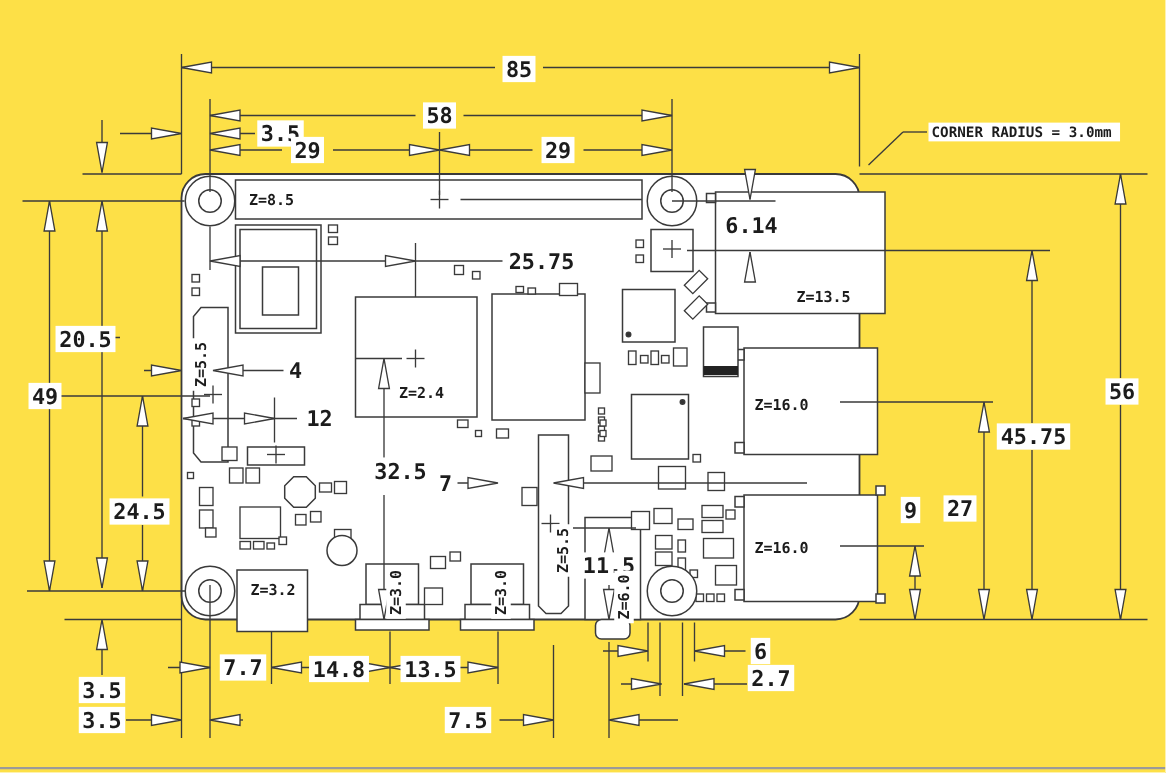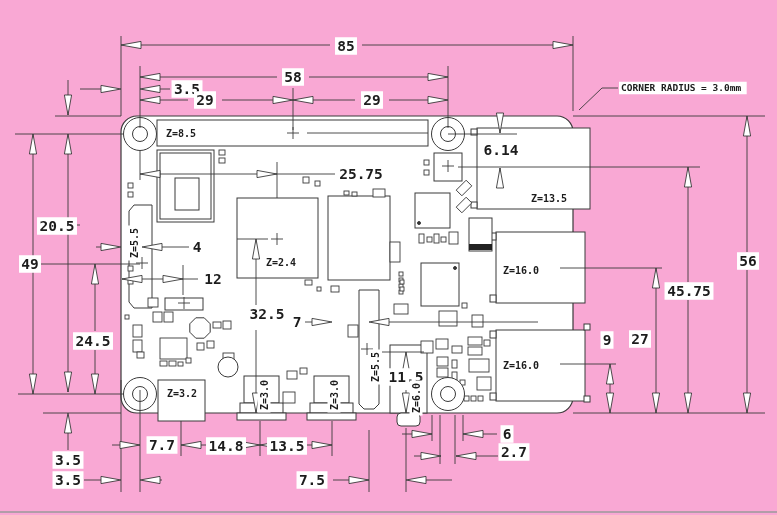--- a/index.html
+++ b/index.html
@@ -1,16 +1,16 @@
 <!DOCTYPE html>
 <html><head>
 <meta charset="utf-8">
 <style>
   html,body{margin:0;padding:0;background:#ffffff;}
-  #stage{position:relative;width:777px;height:515px;background:#f9a8d4;overflow:hidden;
+  #stage{position:relative;width:777px;height:515px;background:#fde047;overflow:hidden;
          font-family:"DejaVu Sans Mono","Liberation Mono",monospace;}
   svg{display:block}
   .dimtxt{font-family:"DejaVu Sans Mono","Liberation Mono",monospace;font-weight:700;}
 </style>
 </head>
 <body>
 
 <div id="stage">
   <svg id="cad" width="777" height="515" viewBox="0 0 777 515" xmlns="http://www.w3.org/2000/svg">
       <rect x="121" y="116" width="452" height="297" rx="16" fill="#ffffff" stroke="#3a3a3a" stroke-width="1.2"></rect>

